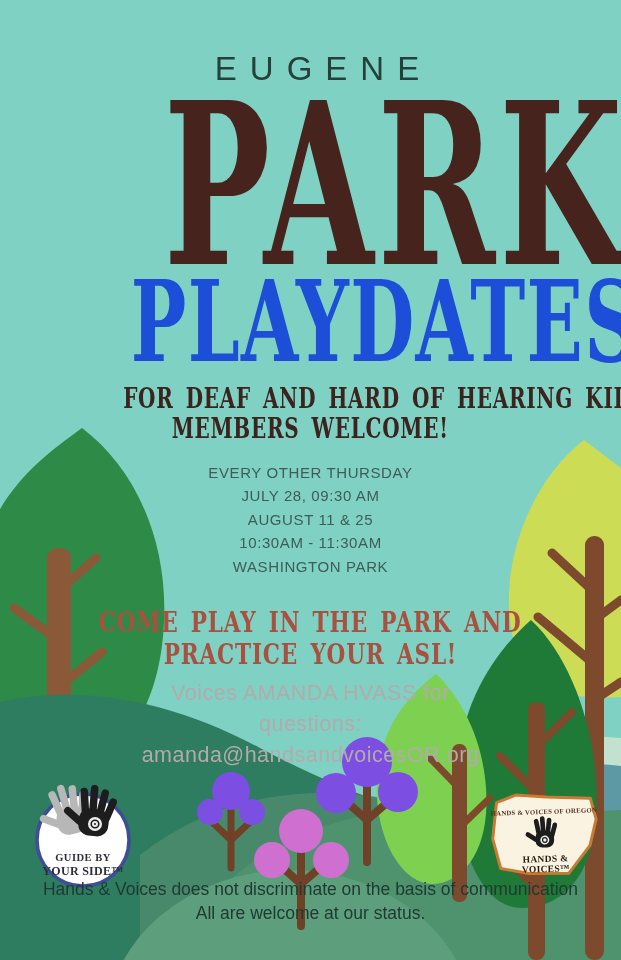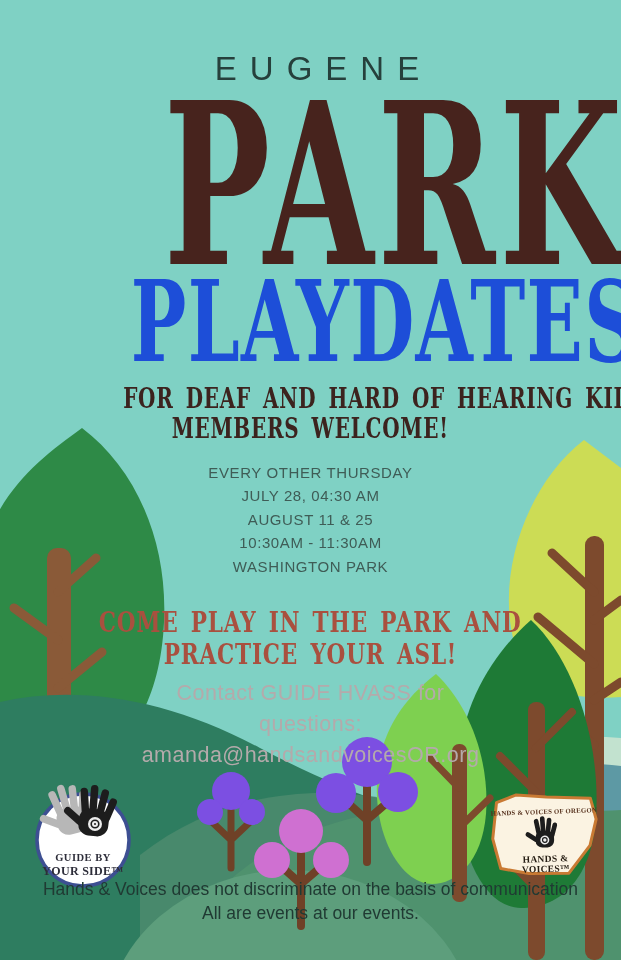--- a/index.html
+++ b/index.html
@@ -127,35 +127,35 @@
     <span class="squeeze">PLAYDATES</span>
   </div>
 
   <div class="txt audience">
     <div><span class="squeeze">FOR DEAF AND HARD OF HEARING KIDS, COMMUNITY</span></div>
     <div><span class="squeeze">MEMBERS WELCOME!</span></div>
   </div>
 
   <div class="txt schedule">
     <div>EVERY OTHER THURSDAY</div>
-    <div>JULY 28, 04:30 AM</div>
+    <div>JULY 28, 09:30 AM</div>
     <div>AUGUST 11 &amp; 25</div>
     <div>10:30AM - 11:30AM</div>
     <div>WASHINGTON PARK</div>
   </div>
 
   <div class="txt cta">
     <div><span class="squeeze">COME PLAY IN THE PARK AND</span></div>
     <div><span class="squeeze">PRACTICE YOUR ASL!</span></div>
   </div>
 
   <div class="txt contact">
-    <div>Contact GUIDE HVASS for</div>
+    <div>Voices AMANDA HVASS for</div>
     <div>questions:</div>
     <div>amanda@handsandvoicesOR.org</div>
   </div>
 
   <div class="txt disclaimer">
     <div>Hands &amp; Voices does not discriminate on the basis of communication</div>
-    <div>All are events at our events.</div>
+    <div>All are welcome at our status.</div>
   </div>
 
 </div>
 
 </body></html>

